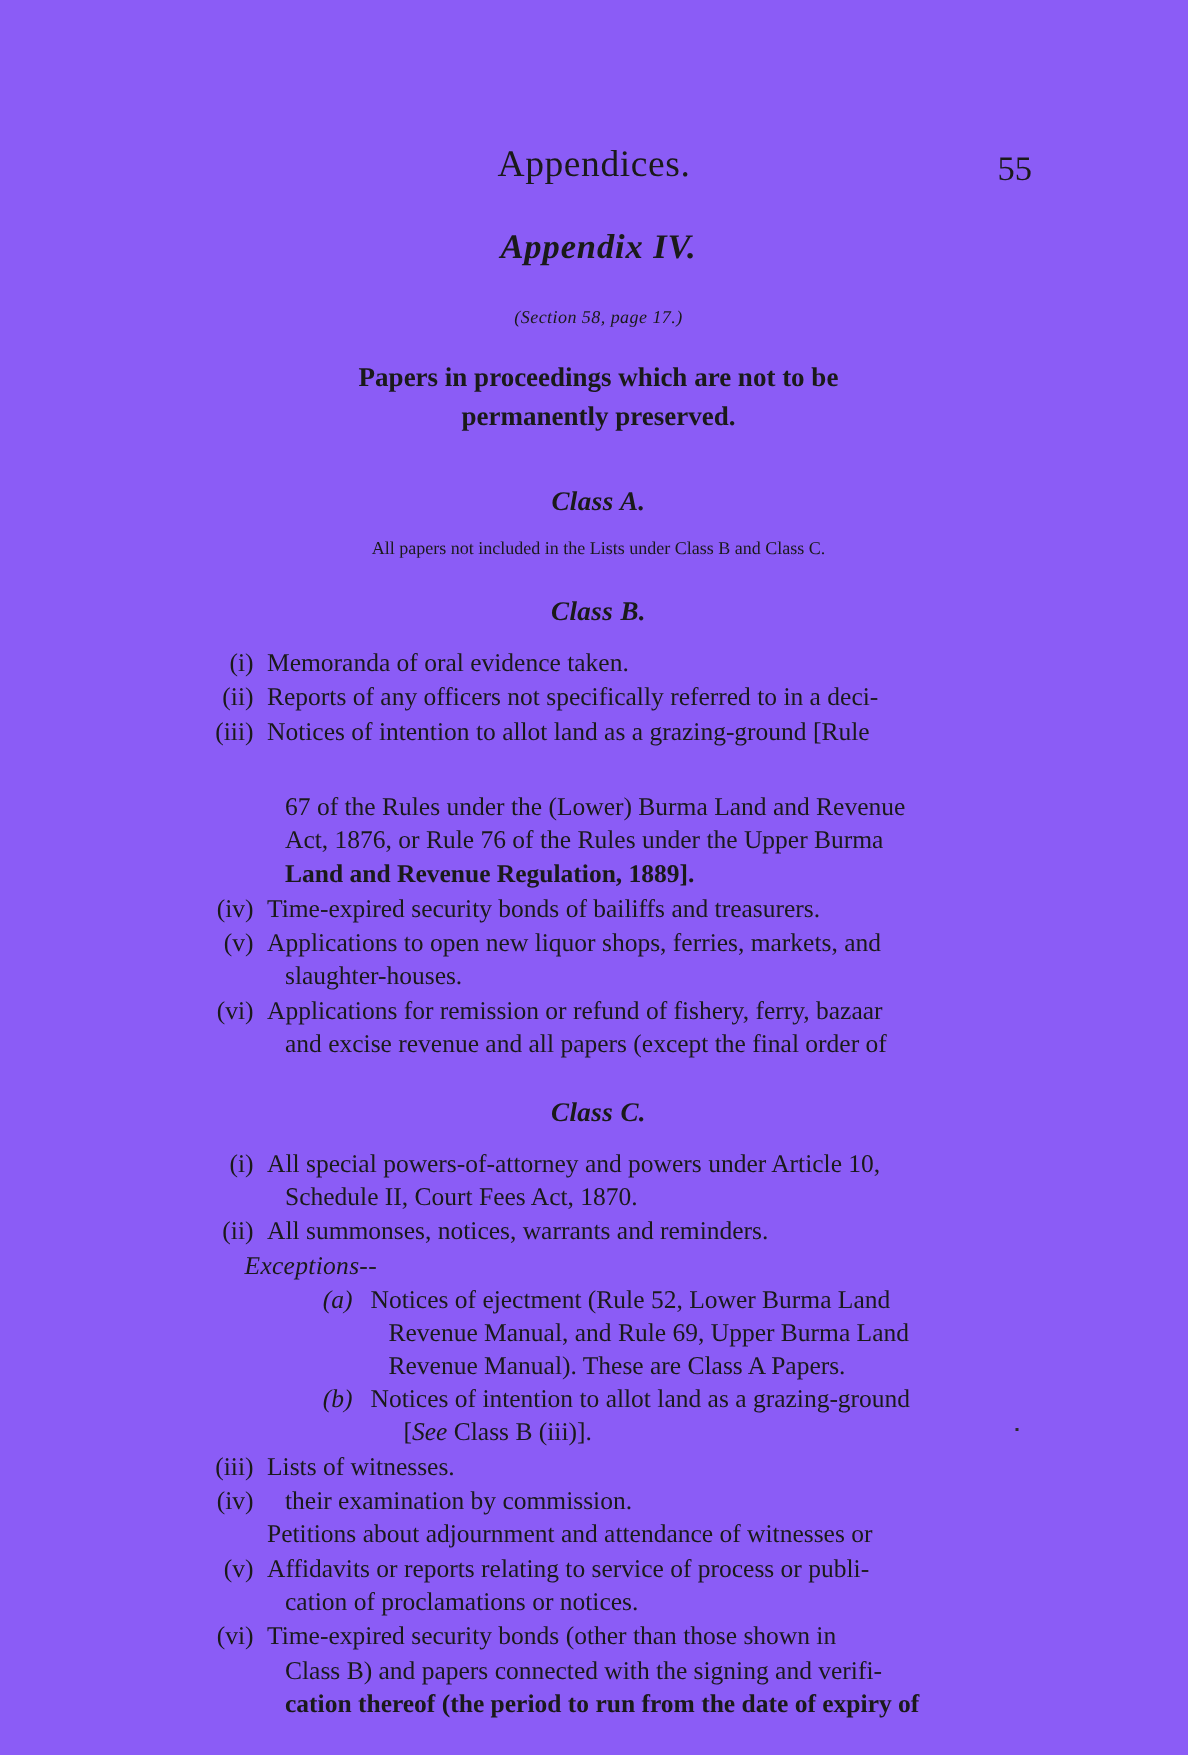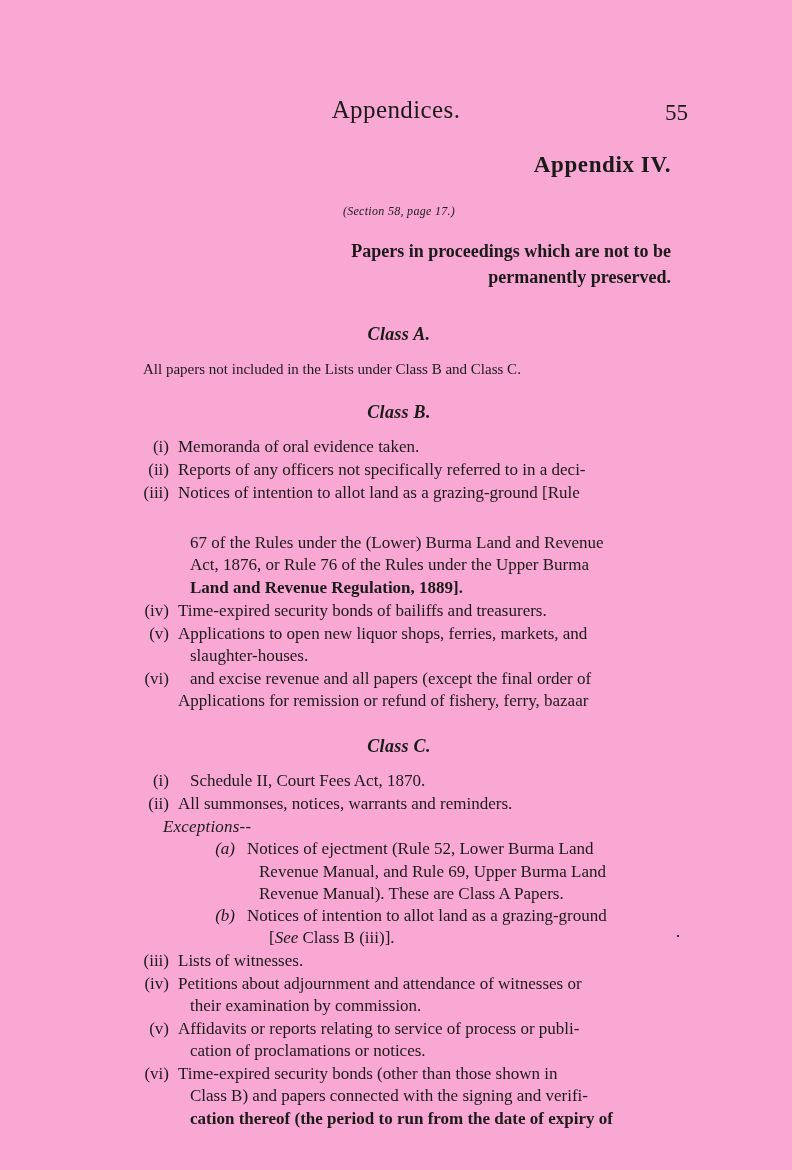--- a/index.html
+++ b/index.html
@@ -13,21 +13,21 @@
     font-family: "Liberation Serif", "DejaVu Serif", serif;
     color: #1a1a1a;
     position: relative;
     overflow: hidden;
   }
   .page {
     position: absolute;
     left: 0; top: 0;
     width: 792px;
     height: 1170px;
-    background: #f9a8d4;
+    background: #8b5cf6;
   }
 
   
   .running-head {
     position: absolute;
     left: 0;
     top: 96px;
     width: 792px;
     height: 34px;
   }
@@ -49,56 +49,57 @@
 
   
   .content {
     position: absolute;
     left: 127px;
     top: 152px;
     width: 544px;
   }
 
   .appendix-title {
-    text-align: right;
+    text-align: center;
     font-size: 23px;
     font-weight: bold;
     letter-spacing: 0.6px;
     margin: 0 0 26px 0;
+    font-style: italic;
   }
   .section-ref {
     text-align: center;
     font-style: italic;
     font-size: 12px;
     letter-spacing: 0.3px;
     margin: 0 0 20px 0;
   }
   .subtitle {
-    text-align: right;
+    text-align: center;
     font-size: 18px;
     font-weight: bold;
     line-height: 1.42;
     margin: 0 0 34px 0;
   }
 
   .class-head {
     text-align: center;
     font-style: italic;
     font-size: 18px;
     font-weight: bold;
     margin: 0 0 13px 0;
     letter-spacing: 0.3px;
   }
   .class-head.b, .class-head.c {
     margin-top: 24px;
   }
   .class-a-body {
-    text-align: left;
-    font-size: 15px;
-    margin: 16px;
+    text-align: center;
+    font-size: 12px;
+    margin: 3px;
   }
 
   
   ul.rlist {
     list-style: none;
     margin: 0;
     padding: 0;
     font-size: 17px;
     line-height: 1.30;
   }
@@ -214,31 +215,32 @@
         <li>
           <span class="marker">(v)</span>
           <span class="itxt">
             <span class="ln">Applications to  open new liquor  shops, ferries, markets,  and</span>
             <span class="ln" style="padding-left: 12px;">slaughter-houses.</span>
           </span>
         </li>
         <li>
           <span class="marker">(vi)</span>
           <span class="itxt">
+            <span class="ln">Applications for remission or refund  of  fishery, ferry, bazaar</span>
             <span class="ln" style="padding-left: 12px;">and excise revenue and all papers (except the final order of</span>
-            <span class="ln">Applications for remission or refund  of  fishery, ferry, bazaar</span>
           </span>
         </li>
       </ul>
 
     <div class="class-head c">Class C.</div>
     <ul class="rlist" id="class-c-list">
         <li>
           <span class="marker">(i)</span>
           <span class="itxt">
+            <span class="ln">All special powers-of-attorney and  powers  under  Article 10,</span>
             <span class="ln" style="padding-left: 12px;">Schedule II, Court Fees Act, 1870.</span>
           </span>
         </li>
         <li>
           <span class="marker">(ii)</span>
           <span class="itxt">
             <span class="ln">All summonses, notices, warrants and reminders.</span>
           </span>
         </li>
         <li style="padding: 0px;">
@@ -265,22 +267,22 @@
         </li>
         <li>
           <span class="marker">(iii)</span>
           <span class="itxt">
             <span class="ln">Lists of witnesses.</span>
           </span>
         </li>
         <li>
           <span class="marker">(iv)</span>
           <span class="itxt">
+            <span class="ln" style="padding-left: 12px;">their examination by commission.</span>
             <span class="ln">Petitions about adjournment and  attendance of witnesses  or</span>
-            <span class="ln" style="padding-left: 12px;">their examination by commission.</span>
           </span>
         </li>
         <li>
           <span class="marker">(v)</span>
           <span class="itxt">
             <span class="ln">Affidavits  or reports relating to service  of  process or publi-</span>
             <span class="ln" style="padding-left: 12px;">cation of proclamations or notices.</span>
           </span>
         </li>
         <li>

